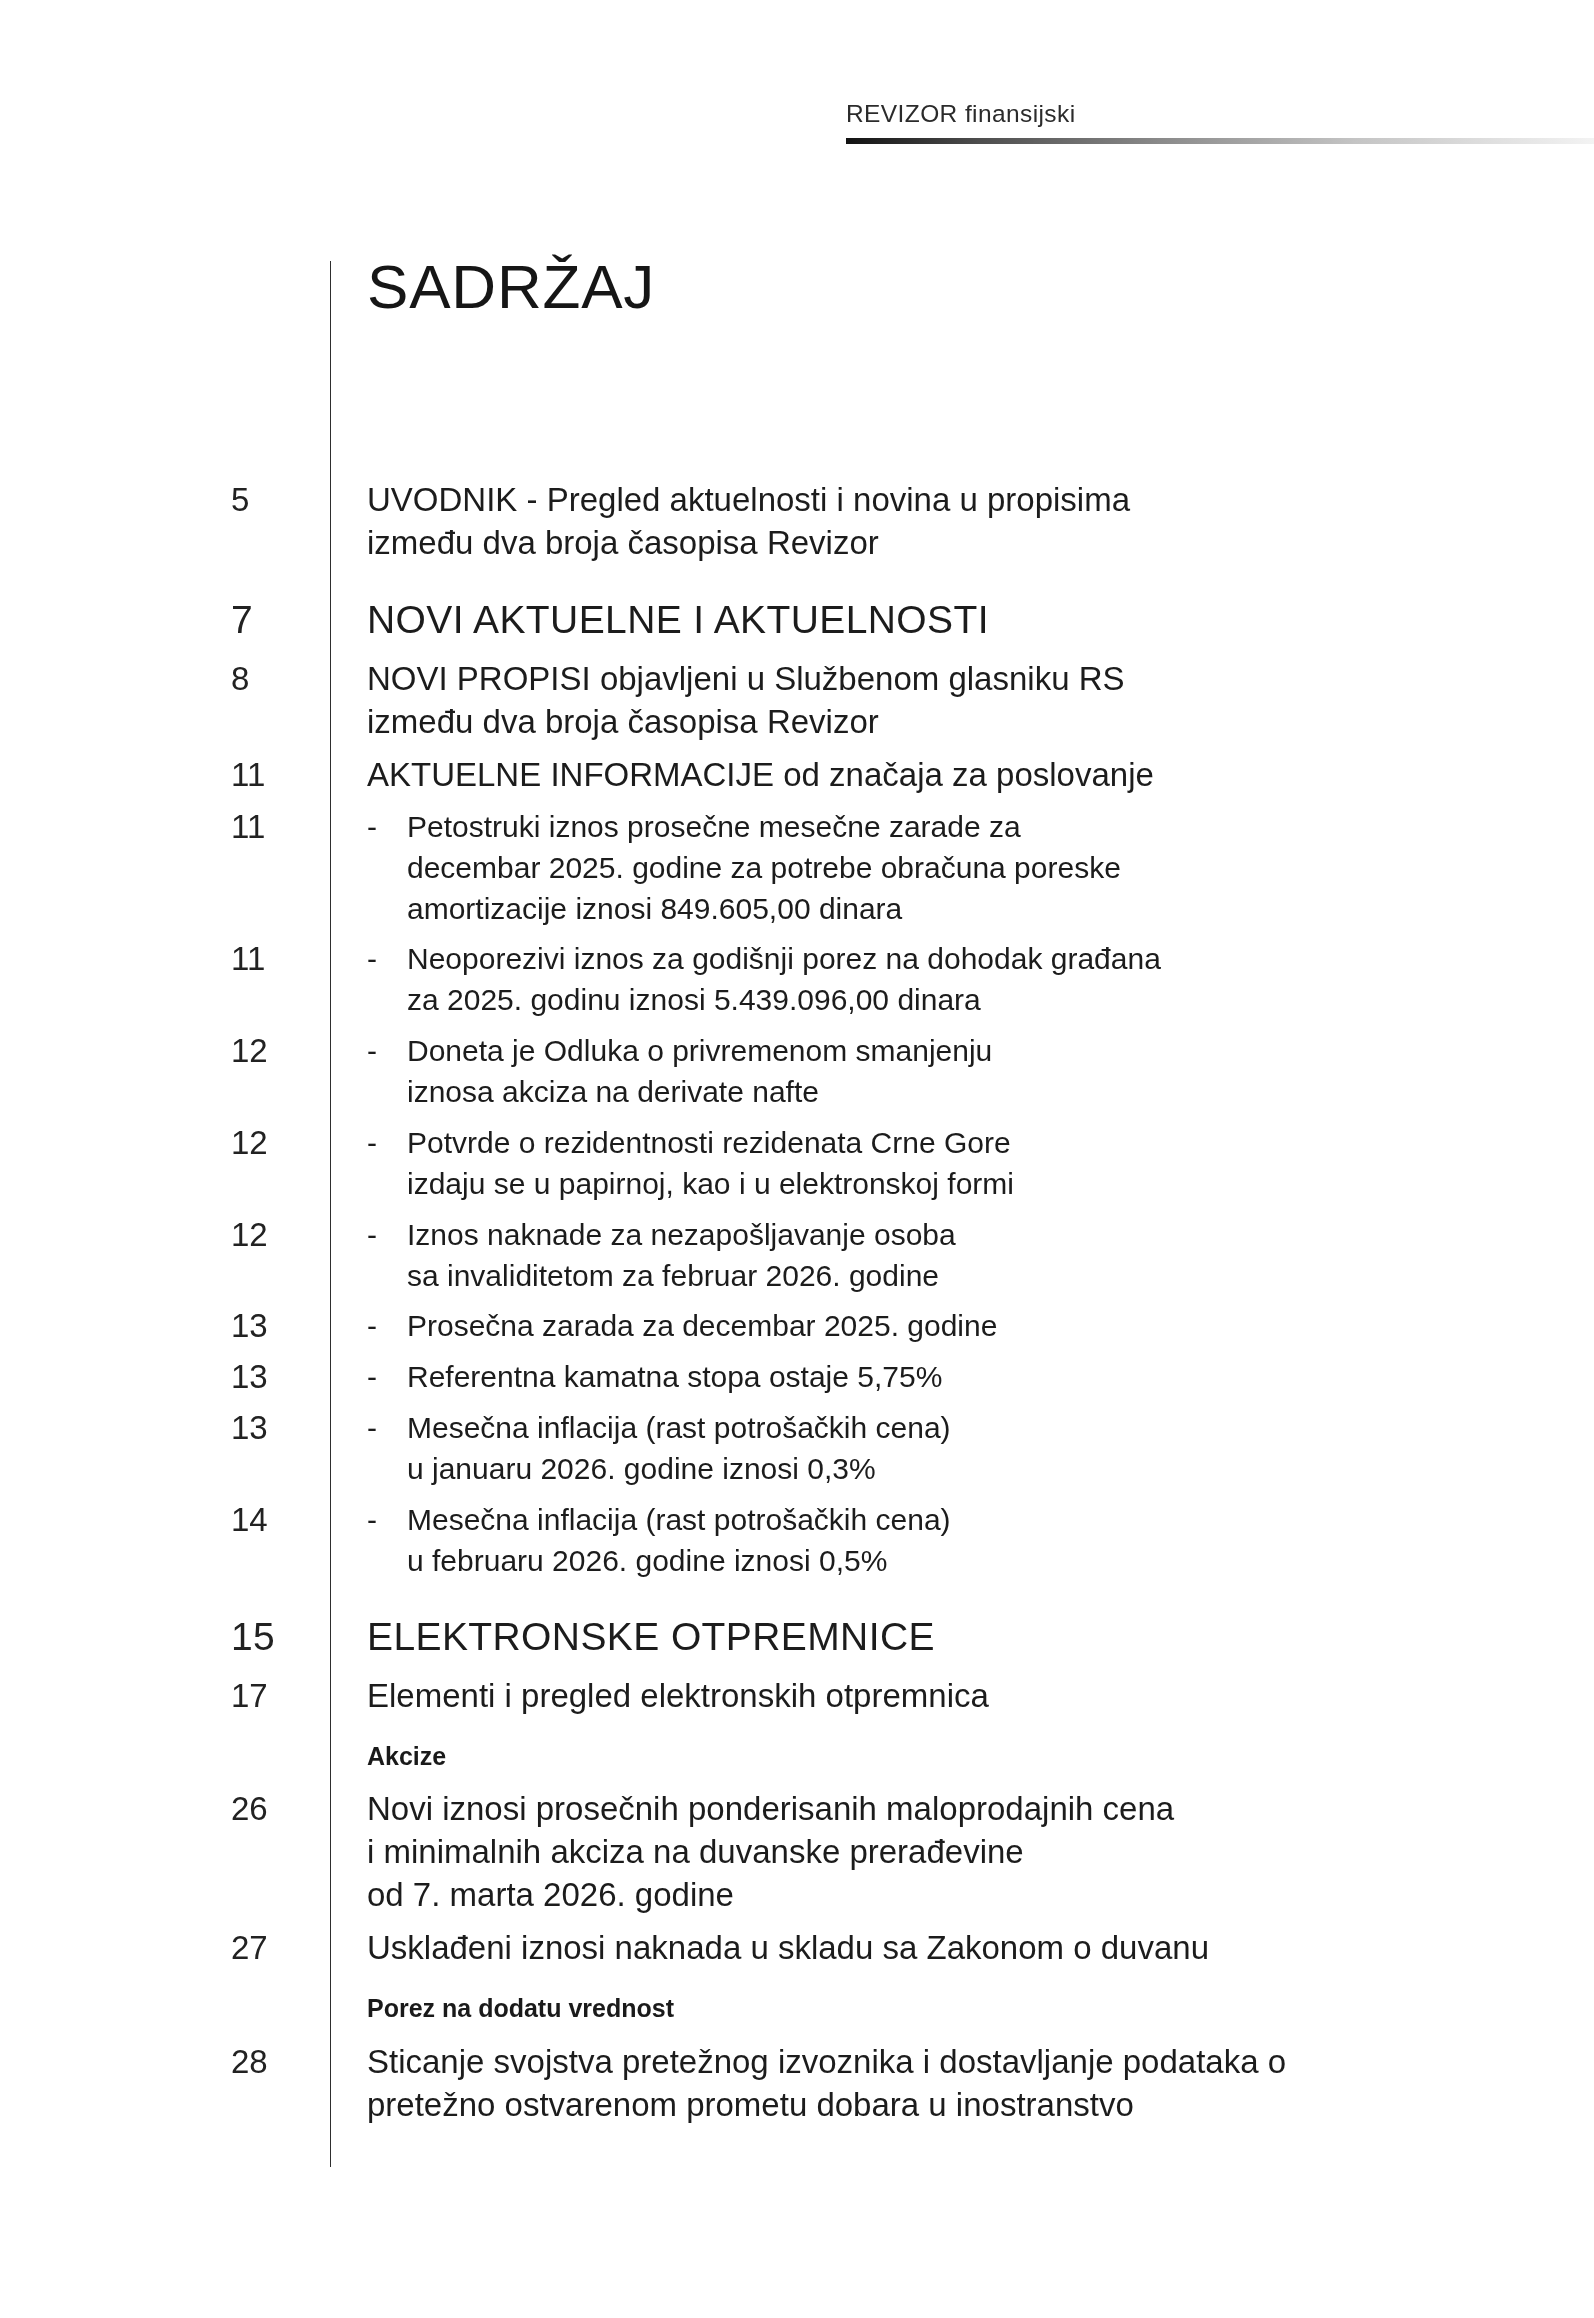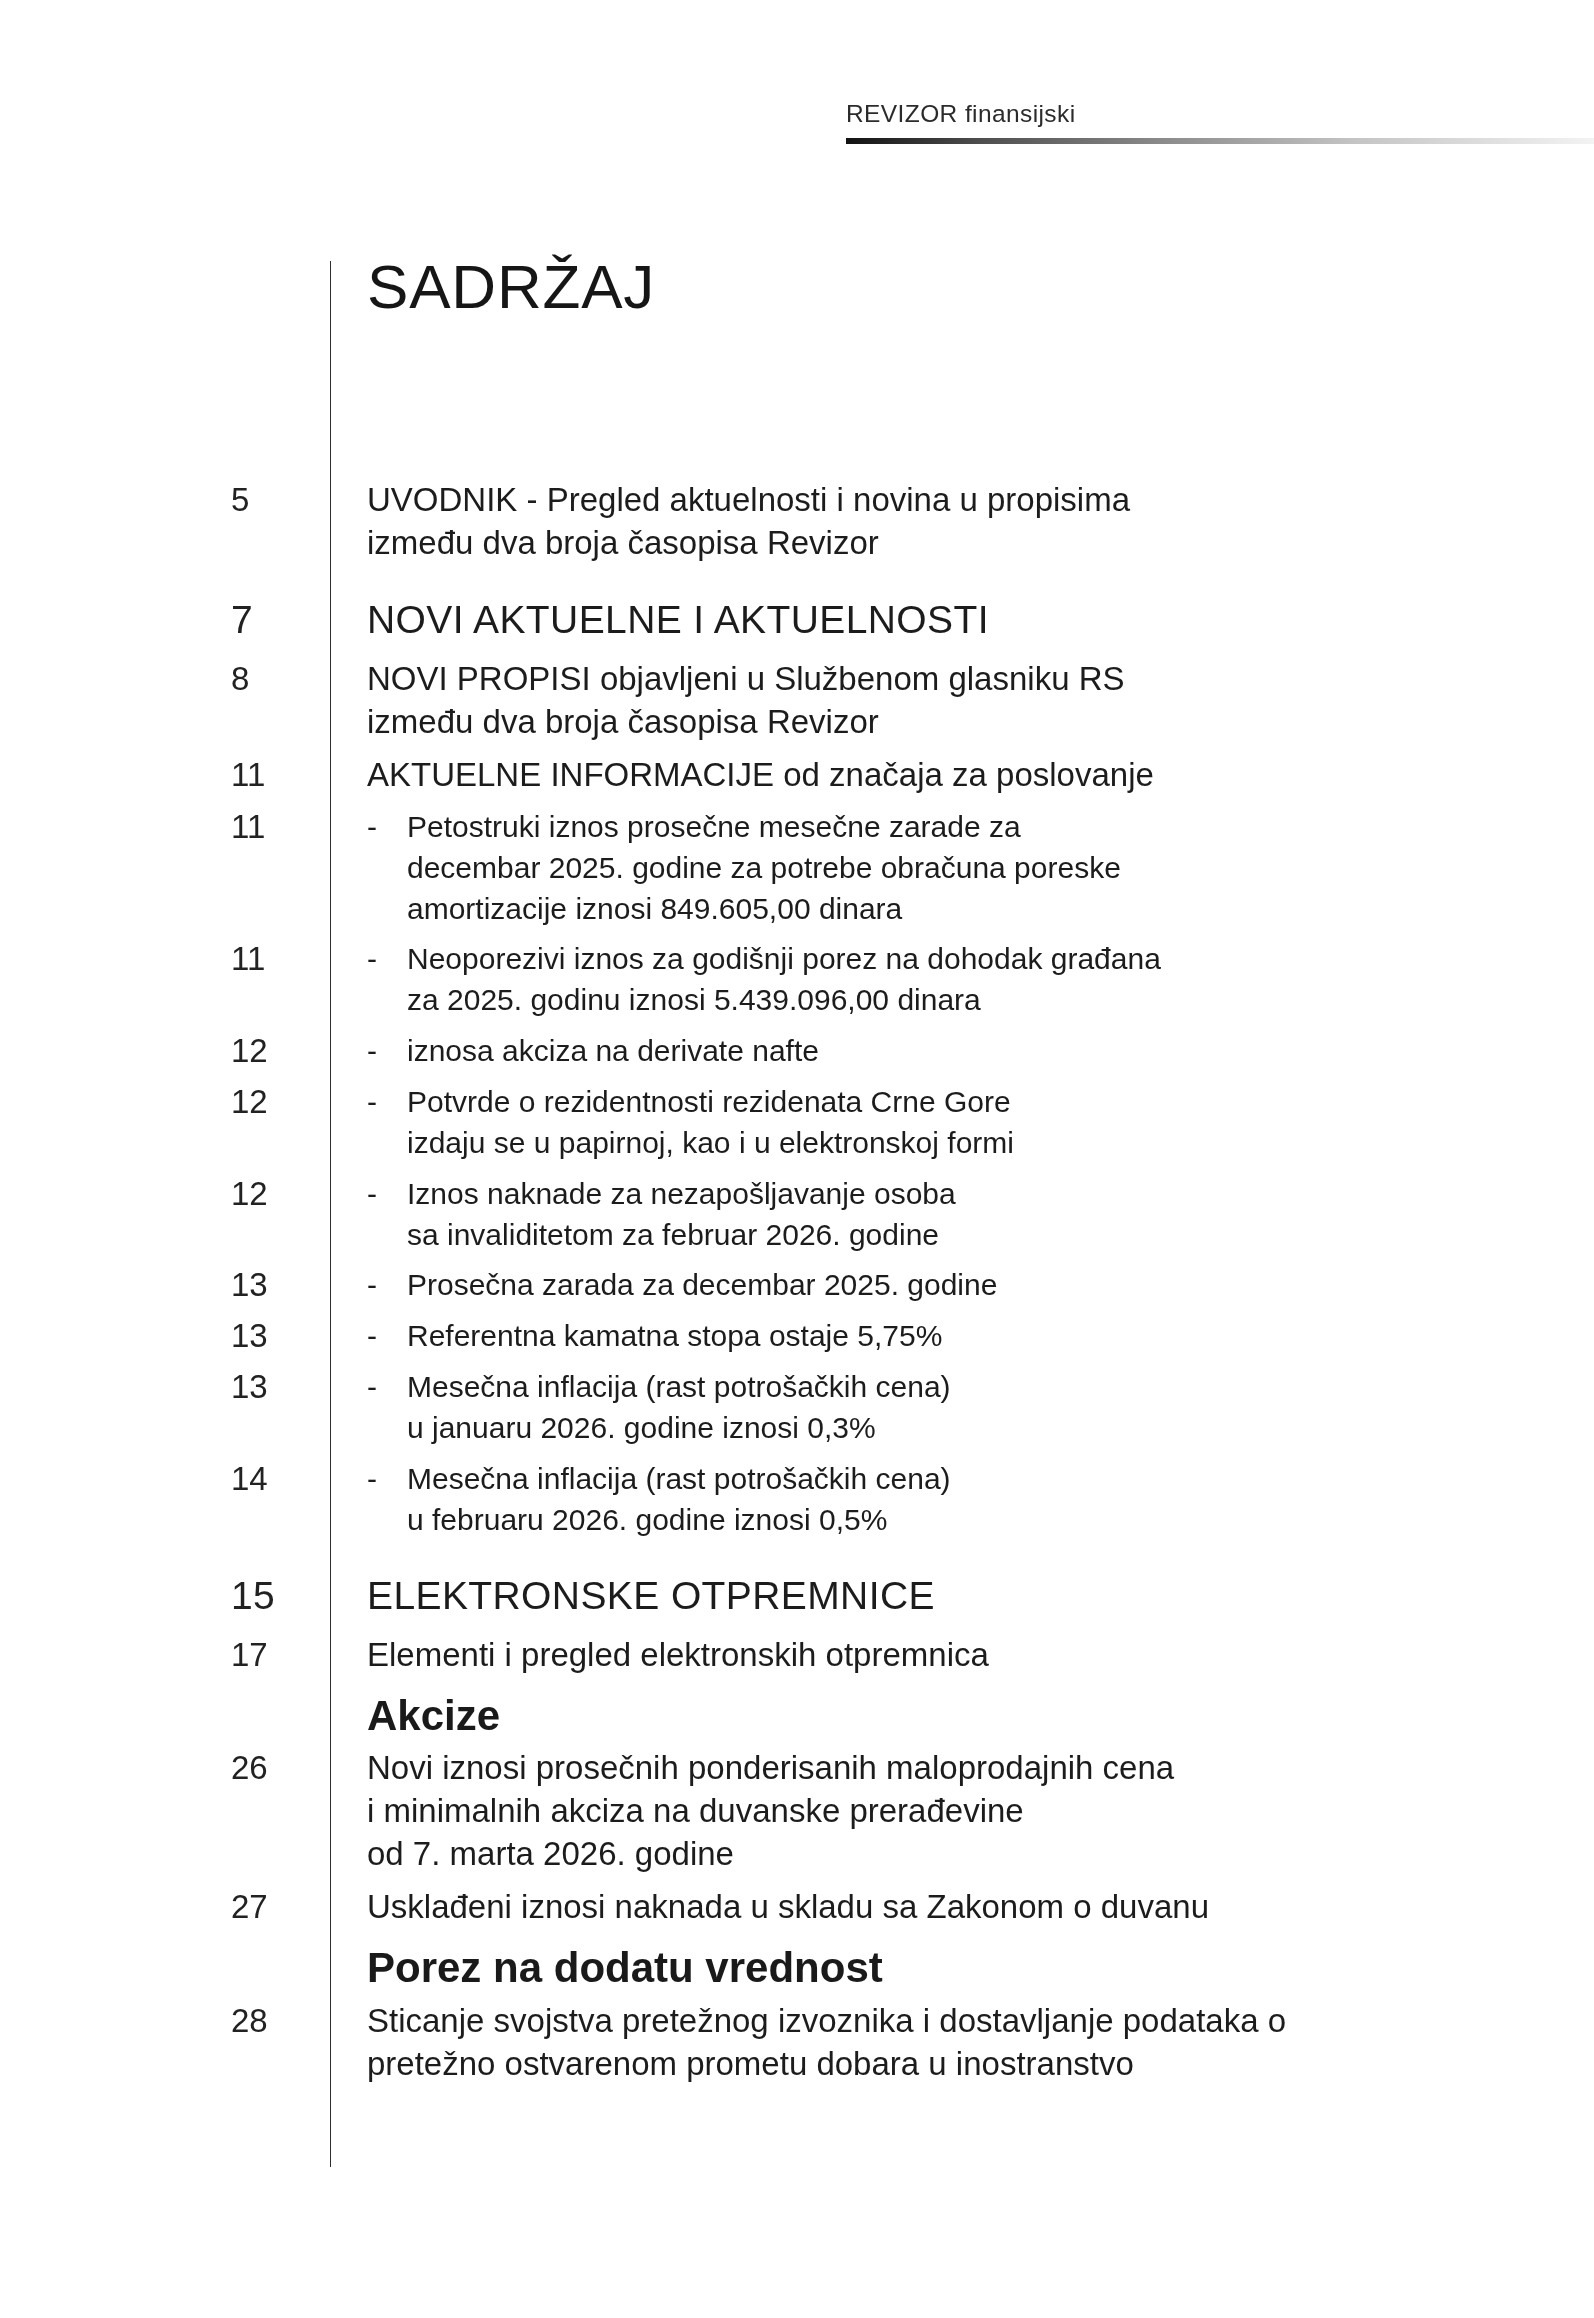--- a/index.html
+++ b/index.html
@@ -49,21 +49,21 @@
   }
   .row .line{white-space:nowrap;}
   .row.entry{font-size:33px;line-height:43px;font-weight:300;}
   .row.section{
     font-size:39px;line-height:49px;font-weight:300;
     letter-spacing:0.4px;
     margin:21px 0 13px 0;
   }
   .row.section .num{font-size:39px;}
   .row.subsection{
-    font-size:42px;line-height:43px;font-weight:700;
+    font-size:25px;line-height:43px;font-weight:700;
     margin:8.2px 0 9.8px 0;color:#1a1a1a;
   }
   .row.sub{font-size:30px;line-height:41px;font-weight:300;}
   .row.sub .content{display:flex;}
   .row.sub .dash{width:40px;flex:0 0 40px;}
 </style>
 </head>
 <body>
 
 <div class="page">
@@ -129,20 +129,21 @@
             <div class="line">Neoporezivi iznos za godišnji porez na dohodak građana</div>
             <div class="line">za 2025. godinu iznosi 5.439.096,00 dinara</div>
           </div>
         </div>
       </div>
       <div class="row sub">
         <span class="num">12</span>
         <div class="content">
           <span class="dash">-</span>
           <div class="lines">
+            <div class="line">Doneta je Odluka o privremenom smanjenju</div>
             <div class="line">iznosa akciza na derivate nafte</div>
           </div>
         </div>
       </div>
       <div class="row sub">
         <span class="num">12</span>
         <div class="content">
           <span class="dash">-</span>
           <div class="lines">
             <div class="line">Potvrde o rezidentnosti rezidenata Crne Gore</div>

